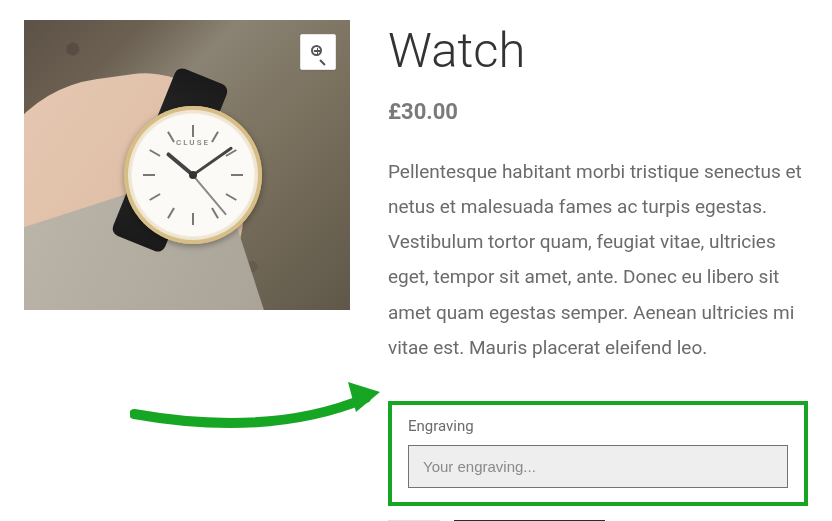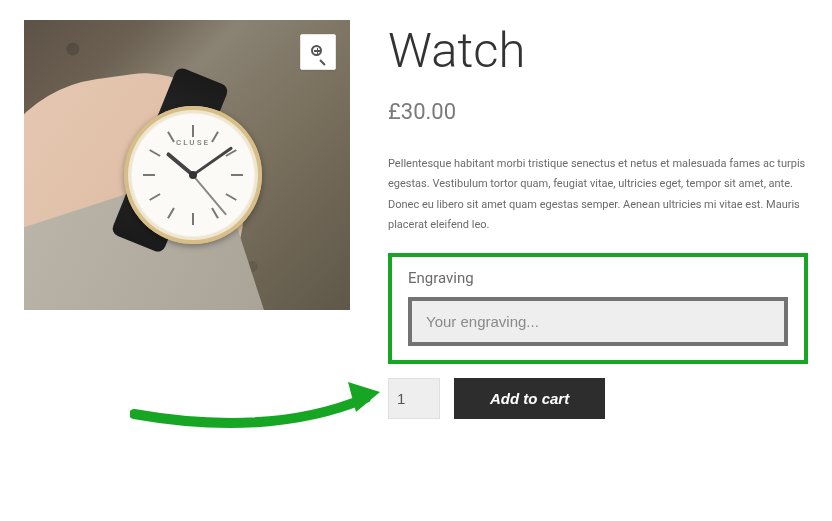--- a/index.html
+++ b/index.html
@@ -162,45 +162,45 @@
     }
     .title {
       font-size: 49px;
       font-weight: 300;
       color: #333;
       margin-bottom: 20px;
     }
     .price {
       font-size: 22px;
       color: #7a7a7a;
-      font-weight: 400;
+      font-weight: 700;
       margin-bottom: 30px;
     }
     .desc {
-      font-size: 11px;
+      font-size: 19px;
       line-height: 1.85;
       color: #6b6b6b;
-      margin-bottom: 18px;
+      margin-bottom: 36px;
     }
     .engraving-block {
       border: 4px solid #17a623;
       padding: 12px 16px 14px;
       margin-bottom: 14px;
       position: relative;
     }
     .engraving-label {
       font-size: 15px;
       color: #6b6b6b;
       margin-bottom: 10px;
       display: block;
     }
     .engraving-input {
       width: 100%;
       background: #eeeeee;
-      border: 4px solid #737373;
+      border: 1px solid #737373;
       padding: 12px 14px;
       font-size: 15px;
       color: #333;
       outline: none;
     }
     .engraving-input::placeholder { color: #8a8a8a; }
 
     .cart-row {
       display: flex;
       gap: 14px;

